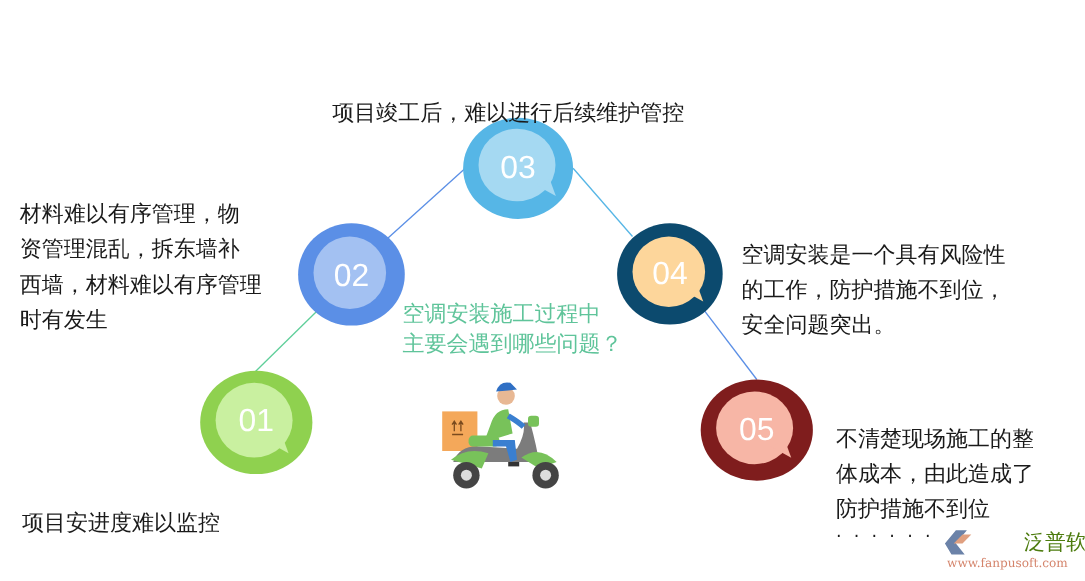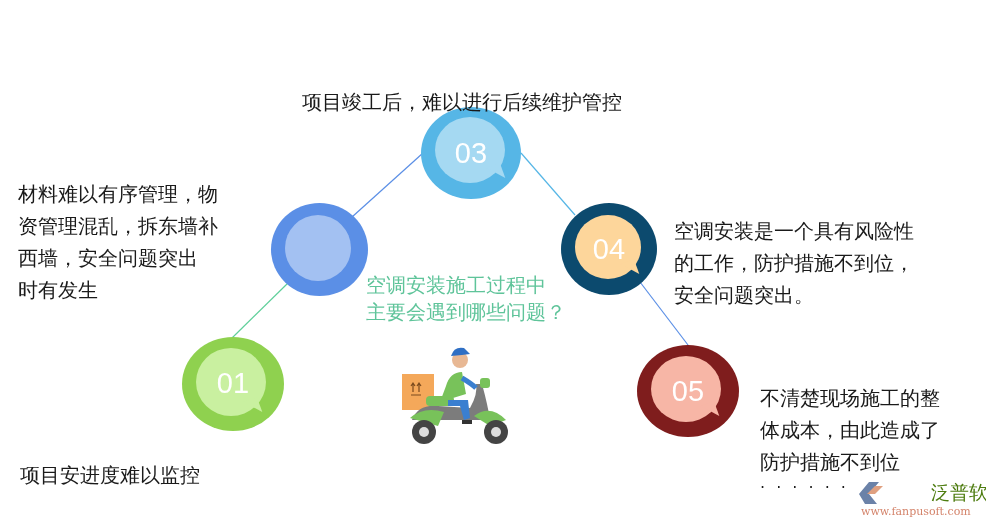--- a/index.html
+++ b/index.html
@@ -32,20 +32,21 @@
 
 <div class="node" style="left:182px;top:337px;width:102px;height:94px;background:#8fd14f;">
   <div class="inner" style="left:14px;top:11px;width:70px;height:68px;background:#c9f0a0;"></div>
   <div class="tail" style="left:64px;top:62px;border-left:14px solid transparent;border-top:16px solid #c9f0a0;transform:rotate(-20deg);"></div>
   <div class="num" style="top:30px;">01</div>
 </div>
 
 <div class="node" style="left:271px;top:203px;width:97px;height:93px;background:#5b8fe6;">
   <div class="inner" style="left:14px;top:12px;width:66px;height:66px;background:#a3c1f2;"></div>
   <div class="tail" style="left:62px;top:60px;border-left:14px solid transparent;border top:16px solid #a3c1f2;"></div>
+  <div class="num" style="top:32px;">02</div>
 </div>
 
 <div class="node" style="left:421px;top:107px;width:100px;height:92px;background:#56b6e6;">
   <div class="inner" style="left:14px;top:10px;width:70px;height:66px;background:#a5d9f2;"></div>
   <div class="tail" style="left:68px;top:58px;border-left:14px solid transparent;border-top:16px solid #a5d9f2;transform:rotate(-20deg);"></div>
   <div class="num" style="top:30px;">03</div>
 </div>
 
 <div class="node" style="left:561px;top:203px;width:96px;height:92px;background:#0c4a6e;">
   <div class="inner" style="left:14px;top:12px;width:66px;height:64px;background:#fdd69b;"></div>
@@ -59,21 +60,21 @@
   <div class="num" style="top:30px;">05</div>
 </div>
 
 <div class="desc" style="left:20px;top:435px;">
   <div>项目安进度难以监控</div>
 </div>
 
 <div class="desc" style="left:18px;top:154px;">
   <div>材料难以有序管理，物</div>
   <div>资管理混乱，拆东墙补</div>
-  <div>西墙，安全问题突出</div>
+  <div>西墙，材料难以有序管理</div>
   <div>时有发生</div>
 </div>
 
 <div class="desc" style="left:302px;top:62px;">
   <div>项目竣工后，难以进行后续维护管控</div>
 </div>
 
 <div class="desc" style="left:674px;top:191px;">
   <div>空调安装是一个具有风险性</div>
   <div>的工作，防护措施不到位，</div>

